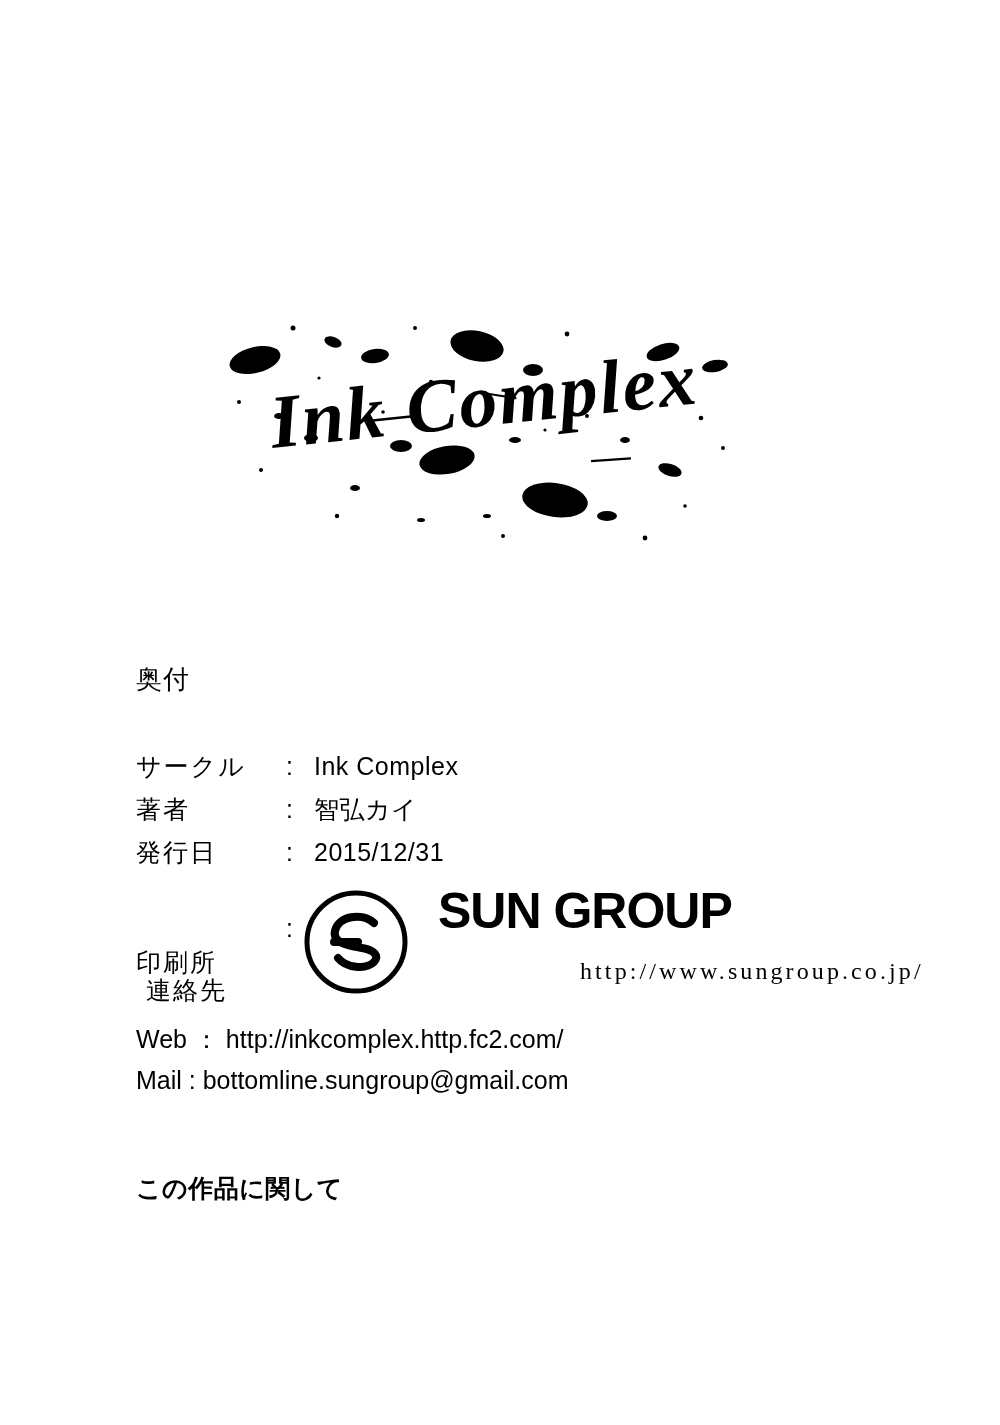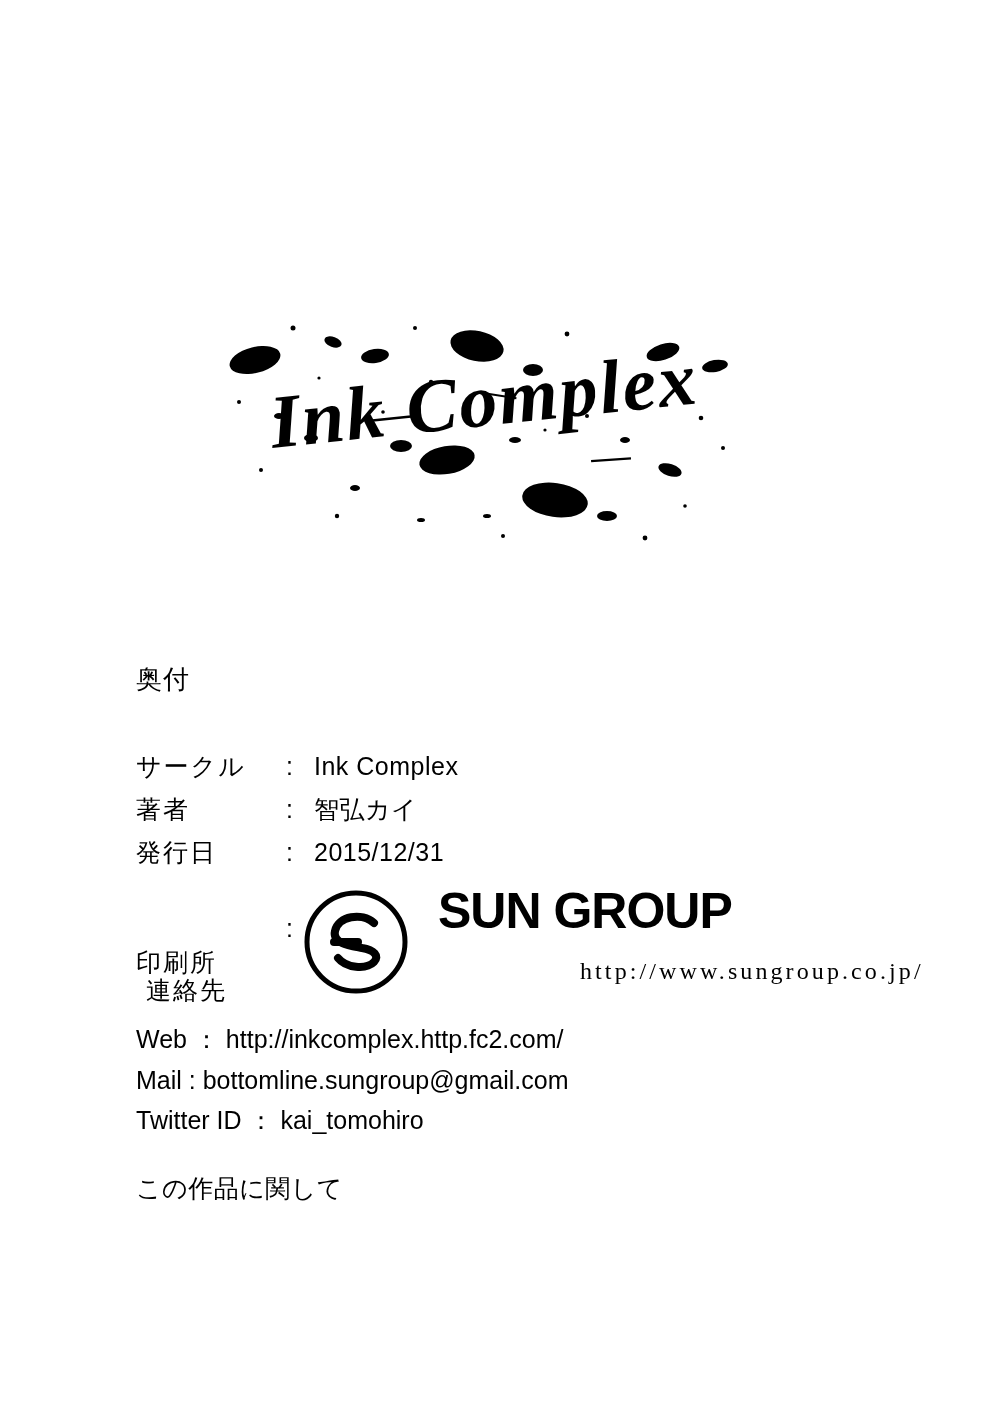--- a/index.html
+++ b/index.html
@@ -145,20 +145,21 @@
     left: 136px;
     top: 1168px;
     width: 800px;
   }
   .notice-line {
     font-size: 25px;
     line-height: 1.62;
     margin: 0;
     letter-spacing: 0.5px;
     white-space: nowrap;
+    font-weight: bold;
   }
 </style>
 </head>
 <body>
 
 <div class="logo-block">
   <svg class="logo-svg" width="520" height="230" viewBox="0 0 520 230" xmlns="http://www.w3.org/2000/svg">
     <g fill="#000000">
 
       <ellipse cx="40" cy="40" rx="26" ry="13" transform="rotate(-14 40 40)"></ellipse>
@@ -245,18 +246,17 @@
     </svg>
     <div class="sun-word">SUN GROUP</div>
     <div class="sun-url">http://www.sungroup.co.jp/</div>
   </div>
 </div>
 
 <div class="contact">
   <div class="contact-heading">連絡先</div>
   <div class="contact-line">Web ： http://inkcomplex.http.fc2.com/</div>
   <div class="contact-line">Mail : bottomline.sungroup@gmail.com</div>
-  <div class="contact-line">Twitter ID ： kai_tomohiro</div>
 </div>
 
 <div class="notice">
   <div class="notice-line">この作品に関して</div>
 </div>
 
 </body></html>

